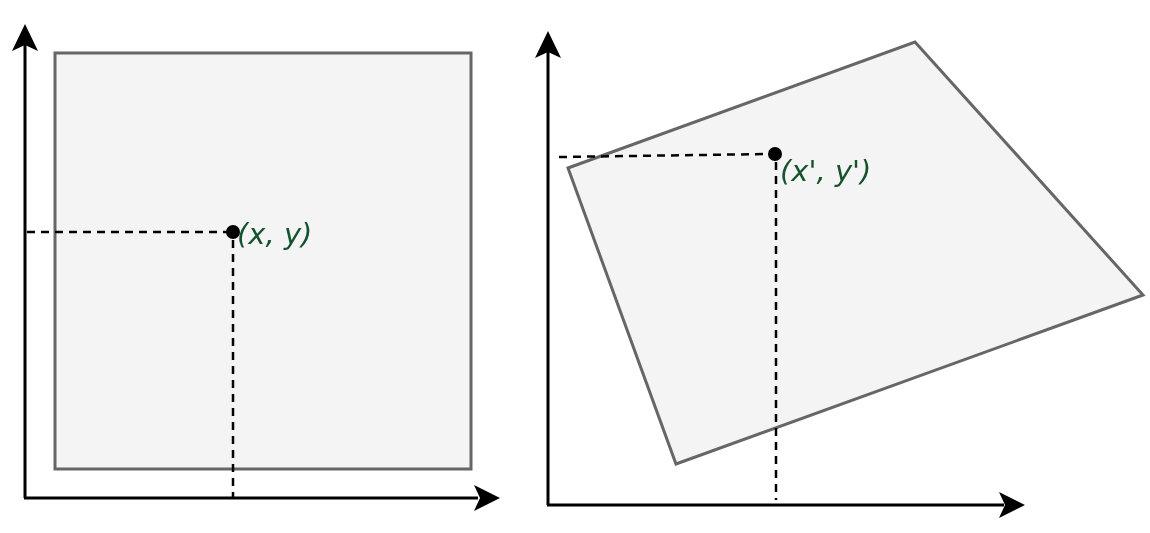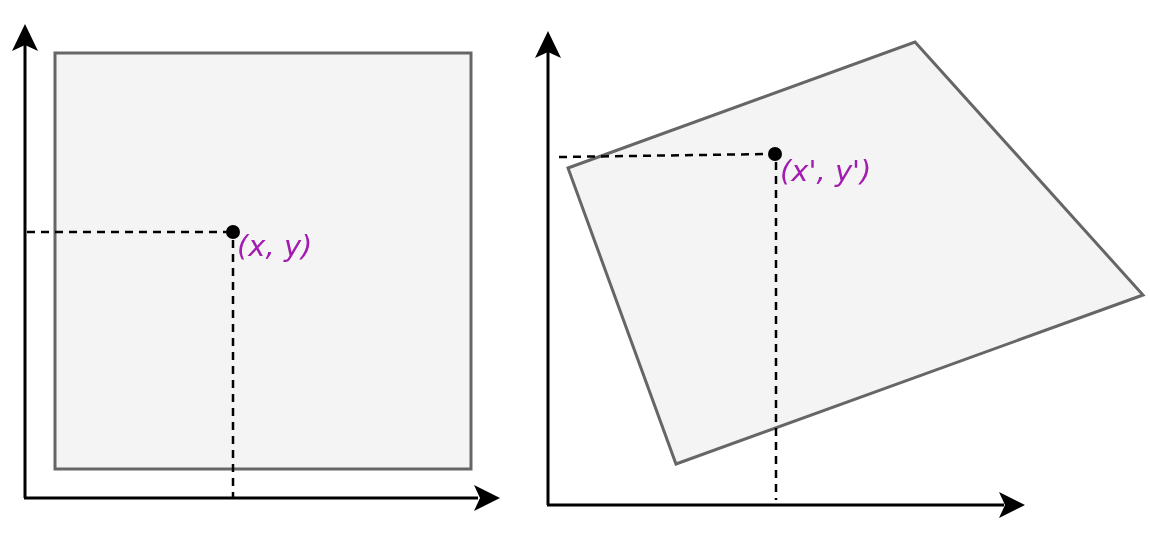--- a/index.html
+++ b/index.html
@@ -3,21 +3,21 @@
   <meta charset="utf-8">
   <style>
     html, body { margin: 0; padding: 0; background: #ffffff; }
     body { width: 1150px; height: 533px; position: relative; overflow: hidden; }
     #stage { position: absolute; left: 0; top: 0; width: 1150px; height: 533px; }
     .label {
       position: absolute;
       font-family: "DejaVu Sans", sans-serif;
       font-style: italic;
       font-size: 29px;
-      color: #a21caf;
+      color: #14532d;
       white-space: nowrap;
       line-height: 1;
     }
   </style>
 </head>
 <body>
 
 <div id="stage">
   <svg width="1150" height="533" viewBox="0 0 1150 533" xmlns="http://www.w3.org/2000/svg">
     <defs>
@@ -49,15 +49,15 @@
       <line x1="547" y1="505" x2="1004" y2="505" stroke="#000" stroke-width="3"></line>
       <polygon points="1025,505 999,492 1005,505 999,518" fill="#000"></polygon>
 
       <line x1="559" y1="157" x2="768" y2="154" stroke="#000" stroke-width="2.5" stroke-dasharray="8,6"></line>
       <line x1="776" y1="162" x2="776" y2="500" stroke="#000" stroke-width="2.5" stroke-dasharray="8,6"></line>
 
       <circle cx="775" cy="154" r="7" fill="#000"></circle>
     </g>
   </svg>
 
-  <div class="label" style="left:237px; top:232px;">(x, y)</div>
+  <div class="label" style="left:237px; top:220px;">(x, y)</div>
   <div class="label" style="left:780px; top:157px;">(x', y')</div>
 </div>
 
 </body></html>

